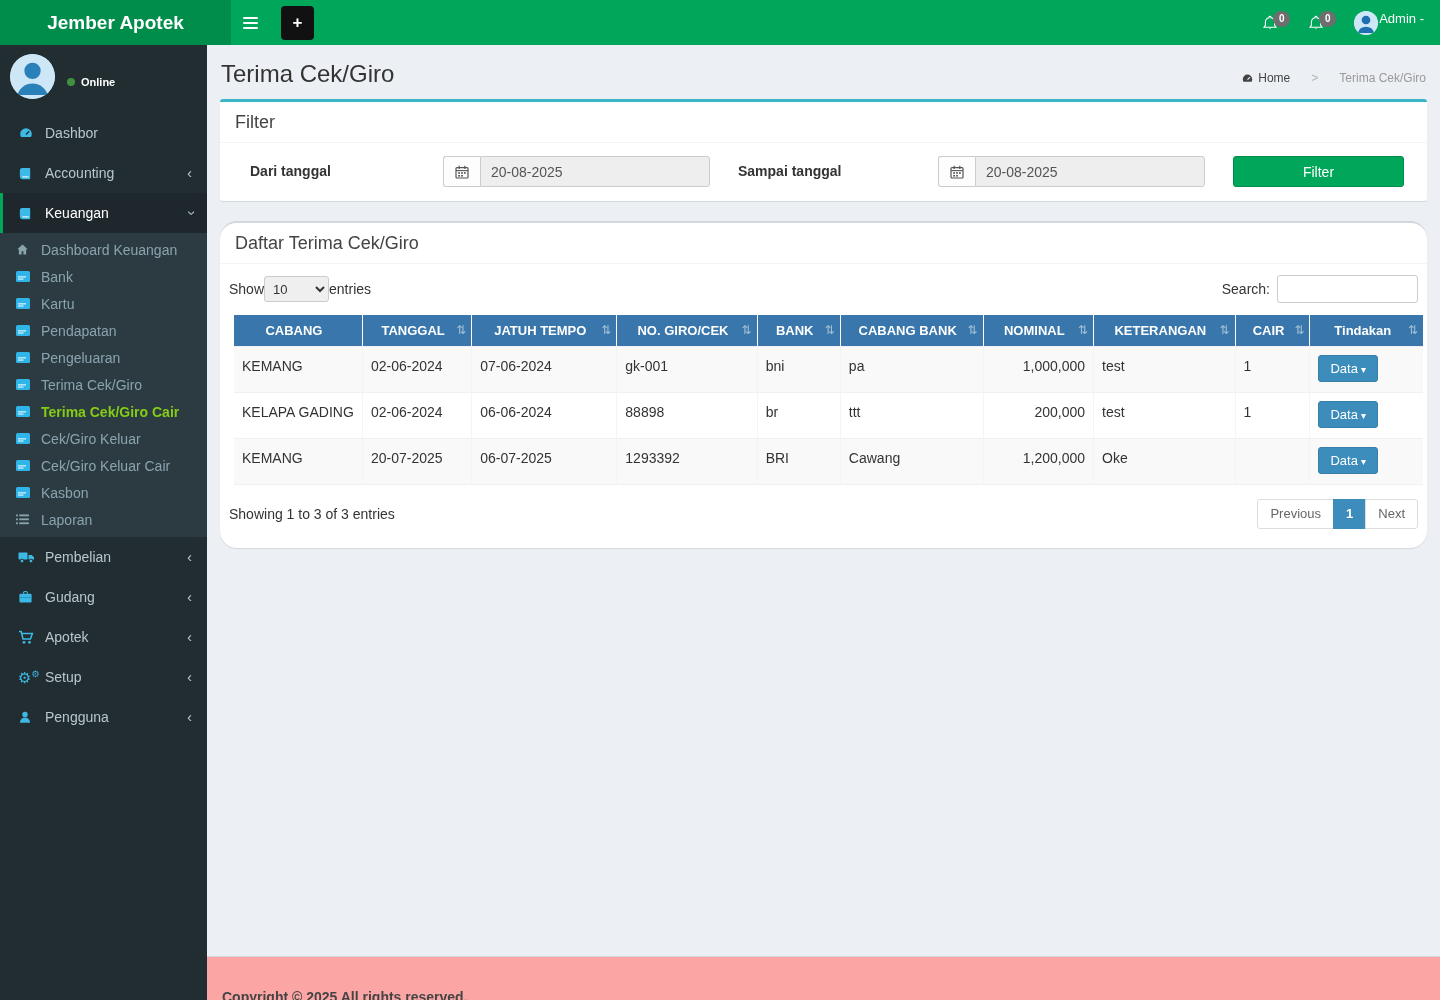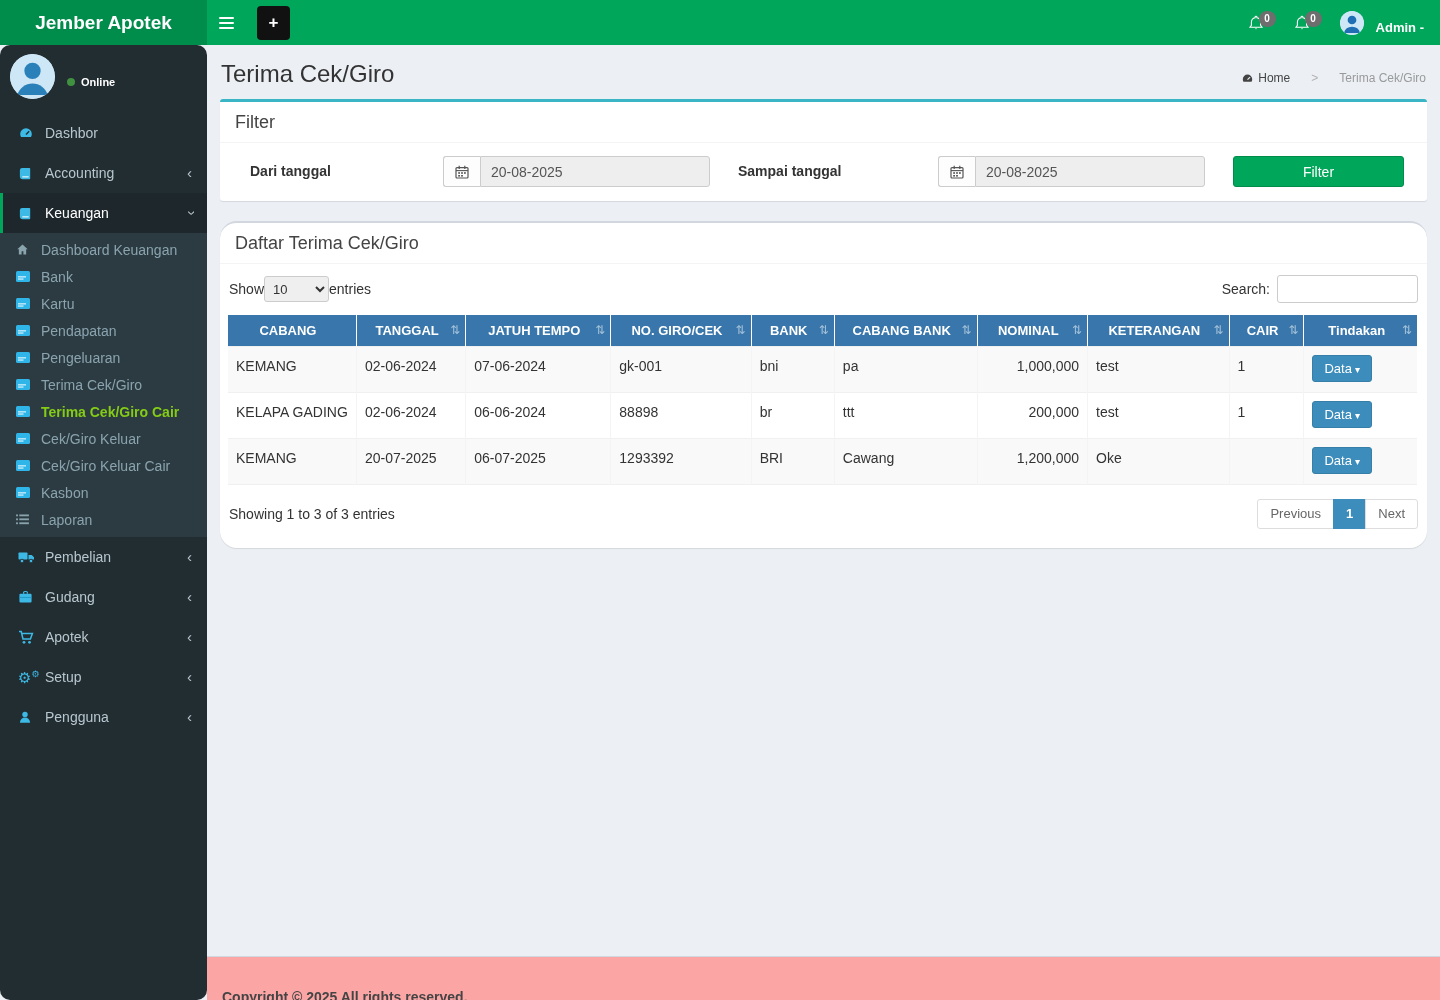--- a/index.html
+++ b/index.html
@@ -3,36 +3,36 @@
 <meta charset="utf-8">
 <style>
   * { box-sizing: border-box; margin: 0; padding: 0; }
   html,body { width:1440px; height:1000px; }
   body {
     font-family: "Liberation Sans", "DejaVu Sans", sans-serif;
     background:#ecf0f5; overflow:hidden; position:relative;
   }
   
   .main-header { height:45px; display:flex; }
-  .logo { width:207px; background:#008d4c; color:#fff; font-size:19px; font-weight:bold;
+  .logo { width:231px; background:#008d4c; color:#fff; font-size:19px; font-weight:bold;
           display:flex; align-items:center; justify-content:center; cursor:pointer; }
   .navbar { flex:1; background:#00a65a; display:flex; align-items:center; padding-left:12px; }
   .hamburger { width:30px; height:45px; display:flex; flex-direction:column; justify-content:center; gap:3px; cursor:pointer; }
   .hamburger i { display:block; width:15px; height:2px; background:#fff; border-radius:1px; }
   .add-btn { width:33px; height:34px; margin-left:8px; background:#111; border:none; border-radius:4px;
              color:#fff; font-size:17px; font-weight:bold; cursor:pointer; display:flex; align-items:center; justify-content:center; }
   .navbar-right { margin-left:auto; display:flex; align-items:center; gap:30px; padding-right:16px; }
   .notif { position:relative; cursor:pointer; width:16px; height:18px; }
   .notif .badge { position:absolute; top:-3px; left:11px; min-width:17px; height:16px; background:#6e6e6e;
                   color:#fff; font-size:10px; font-weight:bold; border-radius:8px;
                   display:flex; align-items:center; justify-content:center; padding:0 4px; }
-  .user-menu { display:flex; align-items:flex-end; gap:12px; color:#fff; font-size:13px; font-weight:bold; cursor:pointer; }
+  .user-menu { display:flex; align-items:flex-start; gap:1px; color:#fff; font-size:13px; font-weight:normal; cursor:pointer; }
   .avatar-sm { width:24px; height:24px; border-radius:50%; background:#cde7f6; overflow:hidden; flex:none; }
   
-  .sidebar { position:absolute; top:45px; left:0; bottom:0; width:207px; background:#222d32;border-radius:10px; }
+  .sidebar { position:absolute; top:45px; left:0; bottom:0; width:207px; background:#222d32; }
   .user-panel { display:flex; padding:9px 10px 8px; }
   .avatar-lg { width:45px; height:45px; border-radius:50%; background:#cde7f6; overflow:hidden; flex:none; }
   .online-wrap { display:flex; align-items:center; gap:6px; margin:10px 0 0 12px; }
   .online-dot { width:8px; height:8px; border-radius:50%; background:#3f903f; }
   .online-label { color:#fff; font-size:11px; font-weight:bold; }
   .menu { list-style:none; margin-top:6px; }
   .menu-item { display:flex; align-items:center; padding:12px 15px; color:#b8c7ce; font-size:14px;
                line-height:16px; cursor:pointer; border-left:3px solid transparent; }
   .menu-item .mi-icon { width:20px; margin-right:7px; display:flex; align-items:center; }
   .menu-item .chev { margin-left:auto; font-size:15px; color:#b8c7ce; }
@@ -70,21 +70,21 @@
               font-size:14px; color:#555; padding:0 10px; font-family:inherit; }
   .filter-btn { position:absolute; left:1013px; top:13px; width:171px; height:31px; background:#00a65a;
                 border:1px solid #008d4c; border-radius:3px; color:#fff; font-size:14px; cursor:pointer; font-family:inherit; }
   
   .box-tools { display:flex; align-items:center; padding:11px 9px 10px; }
   .show-group { display:flex; align-items:center; font-size:14px; color:#333; }
   .len-select { width:65px; height:26px; border:1px solid #ccc; border-radius:3px; font-size:13px;
                 color:#333; padding:0 4px; font-family:inherit; }
   .search-group { margin-left:auto; display:flex; align-items:center; gap:7px; font-size:14px; color:#333; }
   .search-input { width:141px; height:28px; border:1px solid #ccc; border-radius:3px; padding:0 8px; font-family:inherit; }
-  .data-table { width:calc(100% - 18px); margin:2px 8px 0; border-collapse:collapse; table-layout:fixed; }
+  .data-table { width:calc(100% - 18px); margin:2px 14px 0; border-collapse:collapse; table-layout:fixed; }
   .data-table thead th { background:#3876ab; color:#fff; font-size:13px; font-weight:bold; height:31px;
        text-align:center; padding:0 16px 0 8px; position:relative; border-right:1px solid rgba(255,255,255,0.35); cursor:pointer; }
   .data-table thead th:last-child { border-right:none; }
   .data-table thead th .sort { position:absolute; right:5px; top:50%; transform:translateY(-50%);
        color:rgba(255,255,255,0.55); font-size:12px; font-weight:normal; }
   .data-table tbody tr { border-top:1px solid #f0f0f0; }
   .data-table tbody tr:last-child { border-bottom:1px solid #f0f0f0; }
   .data-table tbody tr:nth-child(odd) { background:#f9f9f9; }
   .data-table tbody td { height:46px; vertical-align:top; padding:11px 8px 0; font-size:14px; color:#333;
        border-left:1px solid #f4f4f4; overflow:hidden; }

